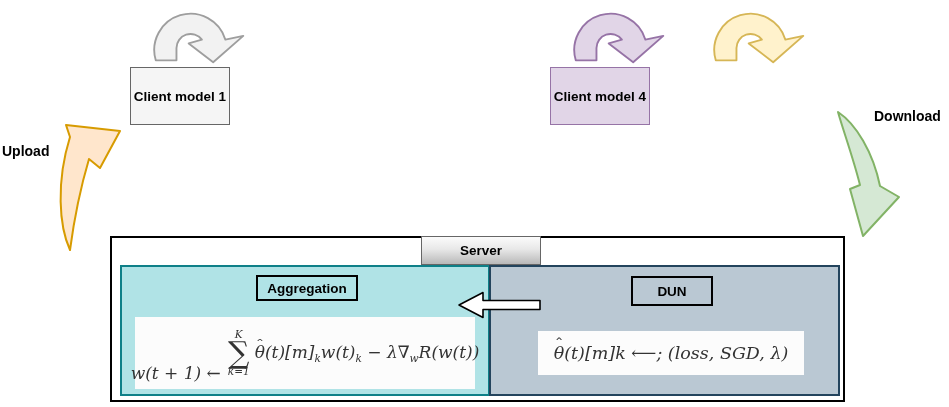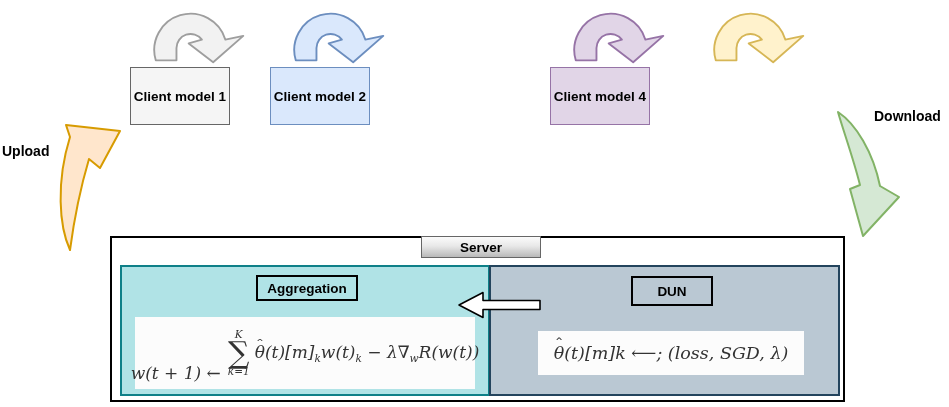--- a/index.html
+++ b/index.html
@@ -16,21 +16,21 @@
 
   .client{position:absolute;top:2px;width:120px;height:126px;}
   .loop-svg{position:absolute;left:22px;top:0;width:96px;height:64px;}
   .client-box{position:absolute;left:0;top:65px;width:100px;height:58px;box-sizing:border-box;
               border:1px solid var(--stroke,#666);background:var(--fill,#f5f5f5);
               display:flex;align-items:center;justify-content:center;}
   .client-box span{font-weight:bold;font-size:13.5px;color:#000;}
 
   #server-box{position:absolute;left:110px;top:236px;width:735px;height:166px;box-sizing:border-box;
               border:2px solid #000;background:#fff;z-index:1;}
-  #server-tab{position:absolute;left:421px;top:236px;width:120px;height:22px;box-sizing:border-box;
+  #server-tab{position:absolute;left:421px;top:236px;width:120px;height:29px;box-sizing:border-box;
               border:1px solid #666;background:linear-gradient(180deg,#fbfbfb 0%,#e8e8e8 45%,#b9b9b9 100%);
               display:flex;align-items:center;justify-content:center;z-index:5;
               font-weight:bold;font-size:13.5px;color:#000;}
   .panel{position:absolute;box-sizing:border-box;z-index:2;}
   #agg-panel{left:120px;top:265px;width:370px;height:131px;border:2px solid #0e8088;background:#b0e3e6;}
   #dun-panel{left:489px;top:265px;width:351px;height:131px;border:2px solid #23445d;background:#bac8d3;}
   .panel-label{position:absolute;box-sizing:border-box;border:2px solid #000;background:transparent;
                display:flex;align-items:center;justify-content:center;z-index:3;
                font-weight:bold;font-size:13.5px;color:#000;}
   #agg-label{left:256px;top:275px;width:102px;height:26px;}
@@ -68,28 +68,20 @@
   </svg>
 
   <div class="client" style="left: 130px; --fill: #f5f5f5; --stroke: #666666;">
     <svg class="loop-svg" viewBox="0 0 100 68" aria-hidden="true">
         <path d="M3,62 A37,37 0 0 1 77,40 L96,36 L64,64 L38,44 L52,40 A15,15 0 0 0 25,49 L25,62 Z" fill="#f2f2f2" stroke="#9e9e9e" stroke-width="2" stroke-linejoin="round"></path>
       </svg>
     <div class="client-box">
       <span>Client model 1</span>
     </div>
   </div>
-  <div class="client" style="left: 270px; --fill: #dae8fc; --stroke: #6c8ebf;">
-    <svg class="loop-svg" viewBox="0 0 100 68" aria-hidden="true">
-        <path d="M3,62 A37,37 0 0 1 77,40 L96,36 L64,64 L38,44 L52,40 A15,15 0 0 0 25,49 L25,62 Z" fill="#dae8fc" stroke="#6c8ebf" stroke-width="2" stroke-linejoin="round"></path>
-      </svg>
-    <div class="client-box">
-      <span>Client model 2</span>
-    </div>
-  </div>
   <div class="client" style="left: 550px; --fill: #e1d5e7; --stroke: #9673a6;">
     <svg class="loop-svg" viewBox="0 0 100 68" aria-hidden="true">
         <path d="M3,62 A37,37 0 0 1 77,40 L96,36 L64,64 L38,44 L52,40 A15,15 0 0 0 25,49 L25,62 Z" fill="#e1d5e7" stroke="#9673a6" stroke-width="2" stroke-linejoin="round"></path>
       </svg>
     <div class="client-box">
       <span>Client model 4</span>
     </div>
   </div>
   <div class="client" style="left: 690px; --fill: #fff2cc; --stroke: #d6b656;">
     <svg class="loop-svg" viewBox="0 0 100 68" aria-hidden="true">

